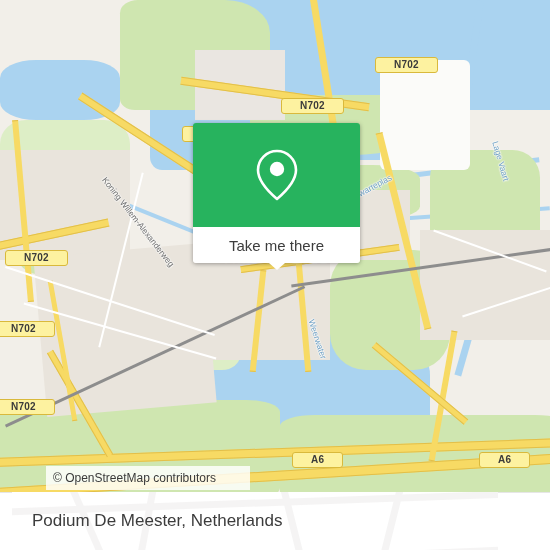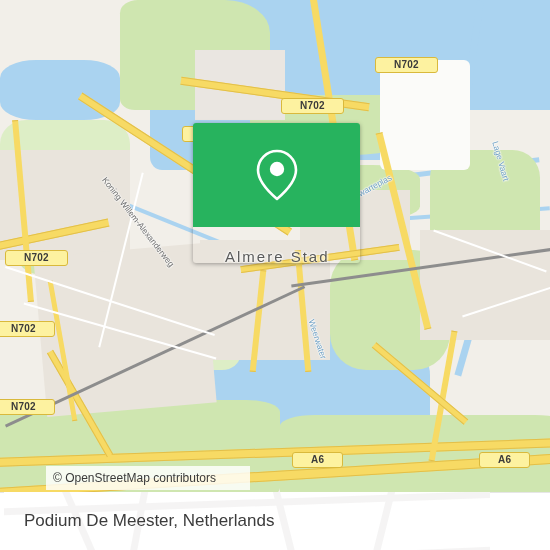--- a/index.html
+++ b/index.html
@@ -78,21 +78,21 @@
     position:absolute;left:0;top:466px;width:204px;height:24px;
     background:rgba(255,255,255,.82);
     display:flex;align-items:center;
     z-index:30;
     margin-left:46px;
   }
   .attrib span{font-size:12px;color:#3a3a3a;padding-left:7px;}
 
   
   .footer{
-    position:absolute;left:4px;top:492px;width:486px;height:58px;
+    position:absolute;left:12px;top:492px;width:486px;height:58px;
     background:#ffffff;overflow:hidden;
   }
   .footer-watermark{
     position:absolute;left:0;top:-40px;width:550px;height:140px;opacity:.5;
   }
   .footer-title{
     position:absolute;left:20px;top:0;height:58px;display:flex;align-items:center;
     font-size:17px;color:#3c3c3c;
   }
   .brand{
@@ -187,20 +187,24 @@
     <div class="shield" style="left:-8px;top:399px;">N702</div>
     <div class="shield" style="left:292px;top:452px;">A6</div>
     <div class="shield" style="left:479px;top:452px;">A6</div>
 
     <div class="card">
       <div class="card-head" style="background:#27b35e;">
         <svg width="44" height="54" viewBox="0 0 44 54" aria-hidden="true">
           <path d="M22 3 C11.5 3 3 11.5 3 22 C3 33 15 45 22 51 C29 45 41 33 41 22 C41 11.5 32.5 3 22 3 Z" fill="none" stroke="#ffffff" stroke-width="2.6" stroke-linejoin="round"></path>
           <circle cx="22" cy="21" r="7.2" fill="#ffffff"></circle>
         </svg>
+      </div>
+      <div class="card-foot">
+        <span class="card-foot-text">Take me there</span>
+        <span class="card-tip"></span>
       </div>
     </div>
 
     <div class="attrib">
       <span>© OpenStreetMap contributors</span>
     </div>
   </div>
 
   <div class="sep"></div>
 

